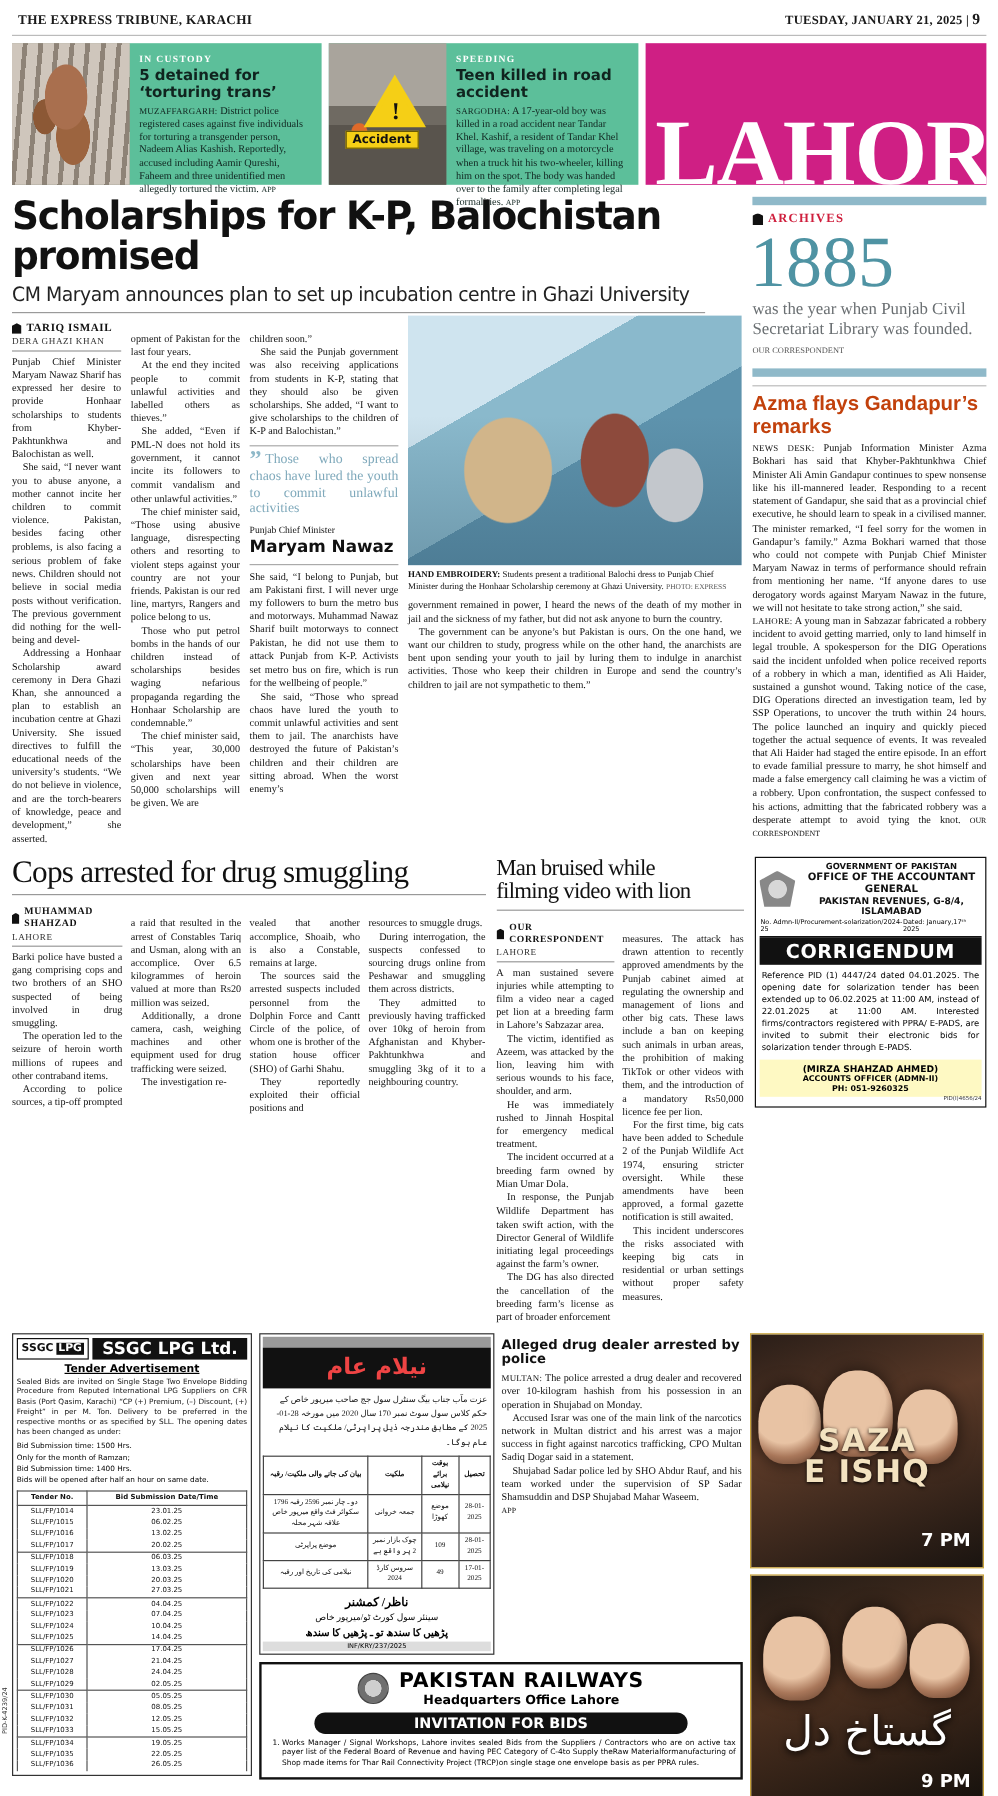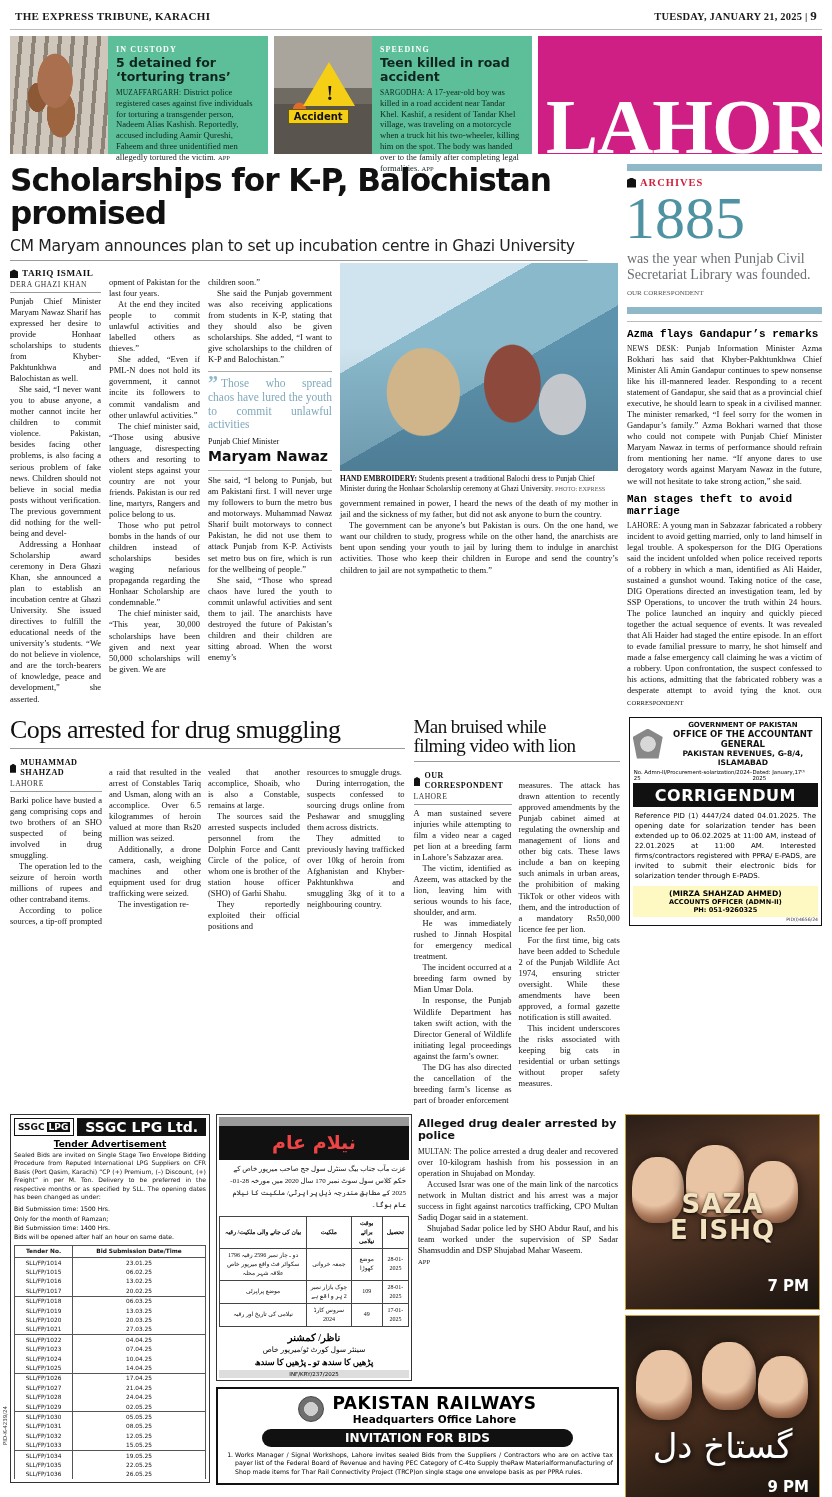--- a/index.html
+++ b/index.html
@@ -190,22 +190,22 @@
     font-size: 60px; color: #4f93a3; line-height: .95; margin: 2px 0 4px -2px;
   }
   .arch-text {
     font-family: "Liberation Serif", serif;
     font-size: 14px; line-height: 1.14; color: #6a6f72;
   }
   .arch-credit { font-variant: small-caps; font-size: 7px; color:#555; }
 
   .rail-rule { border-top: 1px solid #bbb; margin: 7px 0 6px; }
   .rail-head {
-    font-family: Liberation Mono, monospace; font-weight: bold;
-    font-size: 11px; color: #000000; line-height: 1.1; margin-bottom: 3px;
+    font-family: Liberation Sans, sans-serif; font-weight: bold;
+    font-size: 17px; color: #c2410c; line-height: 1.1; margin-bottom: 3px;
   }
   .rail-body { font-size: 8.5px; line-height: 1.30; text-align: justify; color: #111; }
   .rail-body p { text-indent: 9px; }
   .rail-body p.first { text-indent: 0; }
 
   
   .sec2 { display: flex; gap: 9px; margin-top: 9px; }
   .sec2-left { width: 398px; }
   .sec2-mid { width: 208px; }
 
@@ -482,21 +482,20 @@
         <span class="arch-credit">OUR CORRESPONDENT</span>
       </div>
       <div class="rail-bar" style="margin-top:8px;"></div>
 
       <div class="rail-rule"></div>
       <div class="rail-head">Azma flays Gandapur’s remarks</div>
       <div class="rail-body">
         <p class="first"><span class="dateline">NEWS DESK:</span><span> Punjab Information Minister Azma Bokhari has said that Khyber-Pakhtunkhwa Chief Minister Ali Amin Gandapur continues to spew nonsense like his ill-mannered leader. Responding to a recent statement of Gandapur, she said that as a provincial chief executive, he should learn to speak in a civilised manner. The minister remarked, “I feel sorry for the women in Gandapur’s family.” Azma Bokhari warned that those who could not compete with Punjab Chief Minister Maryam Nawaz in terms of performance should refrain from mentioning her name. “If anyone dares to use derogatory words against Maryam Nawaz in the future, we will not hesitate to take strong action,” she said.</span></p>
       </div>
 
-      <div class="rail-head" style="margin-top:6px;">Man stages theft to avoid marriage</div>
       <div class="rail-body">
         <p class="first"><span class="dateline">LAHORE:</span><span> A young man in Sabzazar fabricated a robbery incident to avoid getting married, only to land himself in legal trouble. A spokesperson for the DIG Operations said the incident unfolded when police received reports of a robbery in which a man, identified as Ali Haider, sustained a gunshot wound. Taking notice of the case, DIG Operations directed an investigation team, led by SSP Operations, to uncover the truth within 24 hours. The police launched an inquiry and quickly pieced together the actual sequence of events. It was revealed that Ali Haider had staged the entire episode. In an effort to evade familial pressure to marry, he shot himself and made a false emergency call claiming he was a victim of a robbery. Upon confrontation, the suspect confessed to his actions, admitting that the fabricated robbery was a desperate attempt to avoid tying the knot.</span>
         <span class="credit">OUR CORRESPONDENT</span></p>
       </div>
     </div>
   </div>
 
   <div class="sec2">
     <div class="sec2-left">
       <div class="sec2-headline">Cops arrested for drug smuggling</div>

